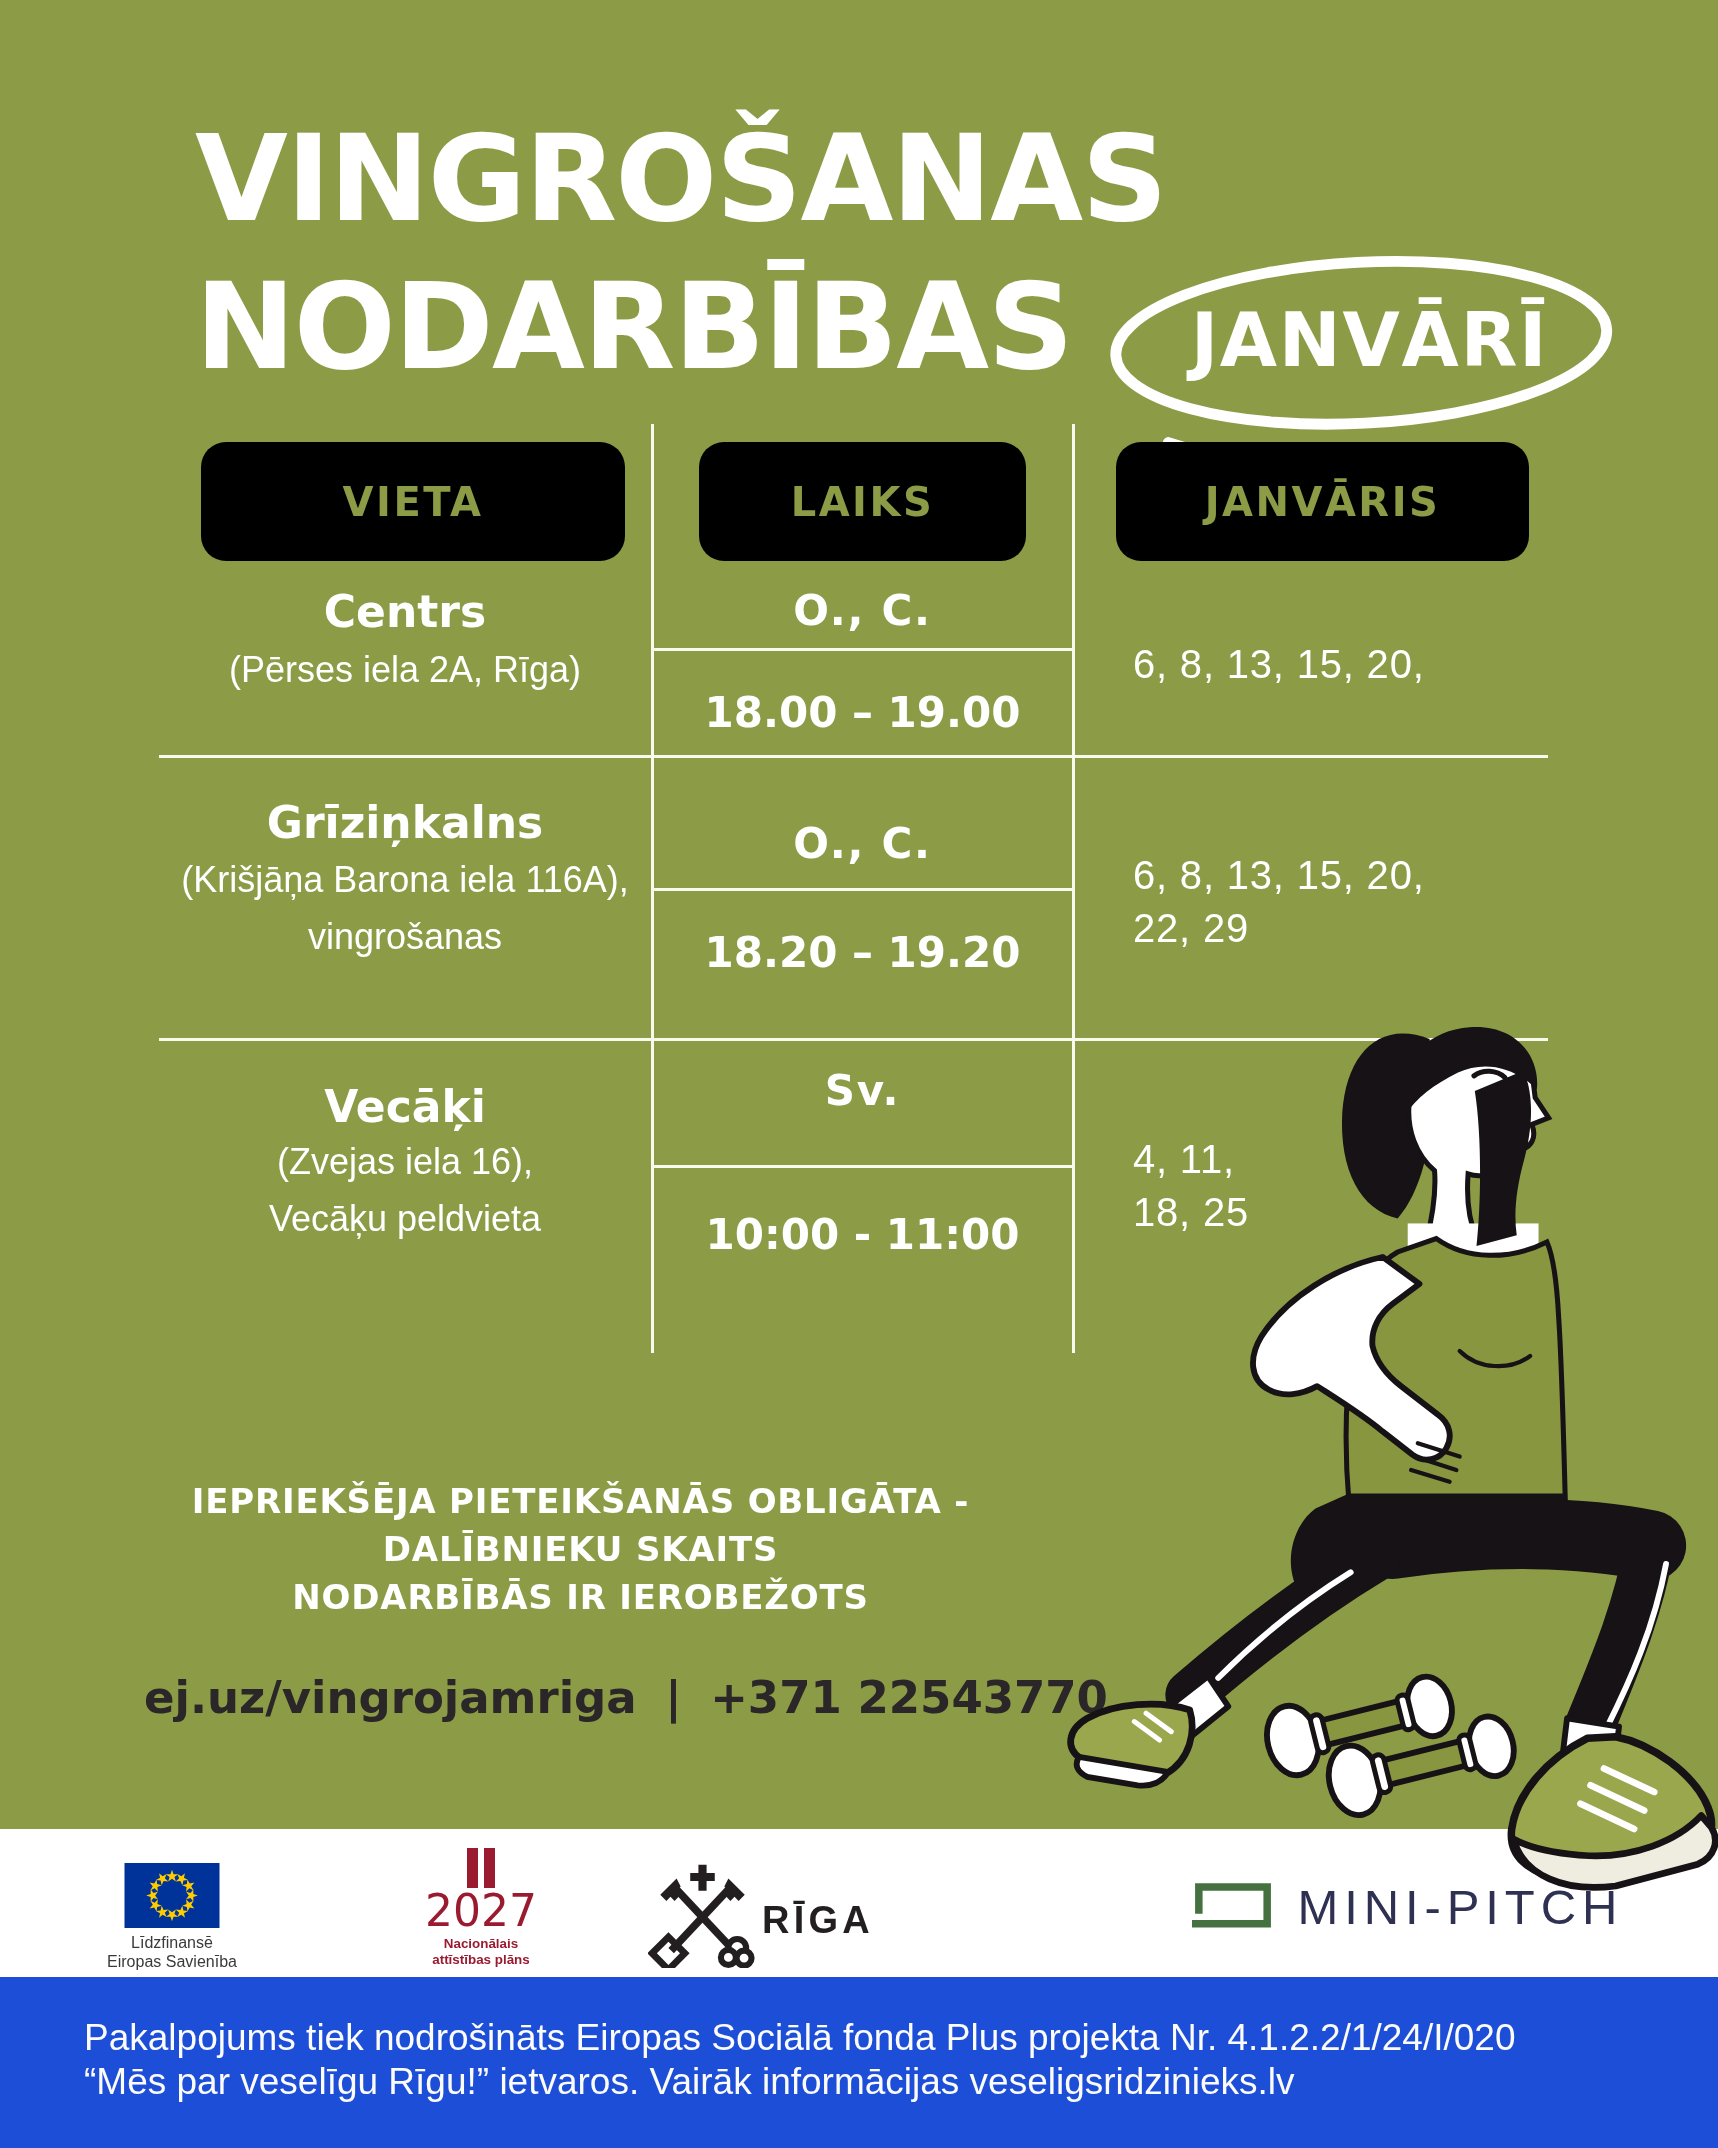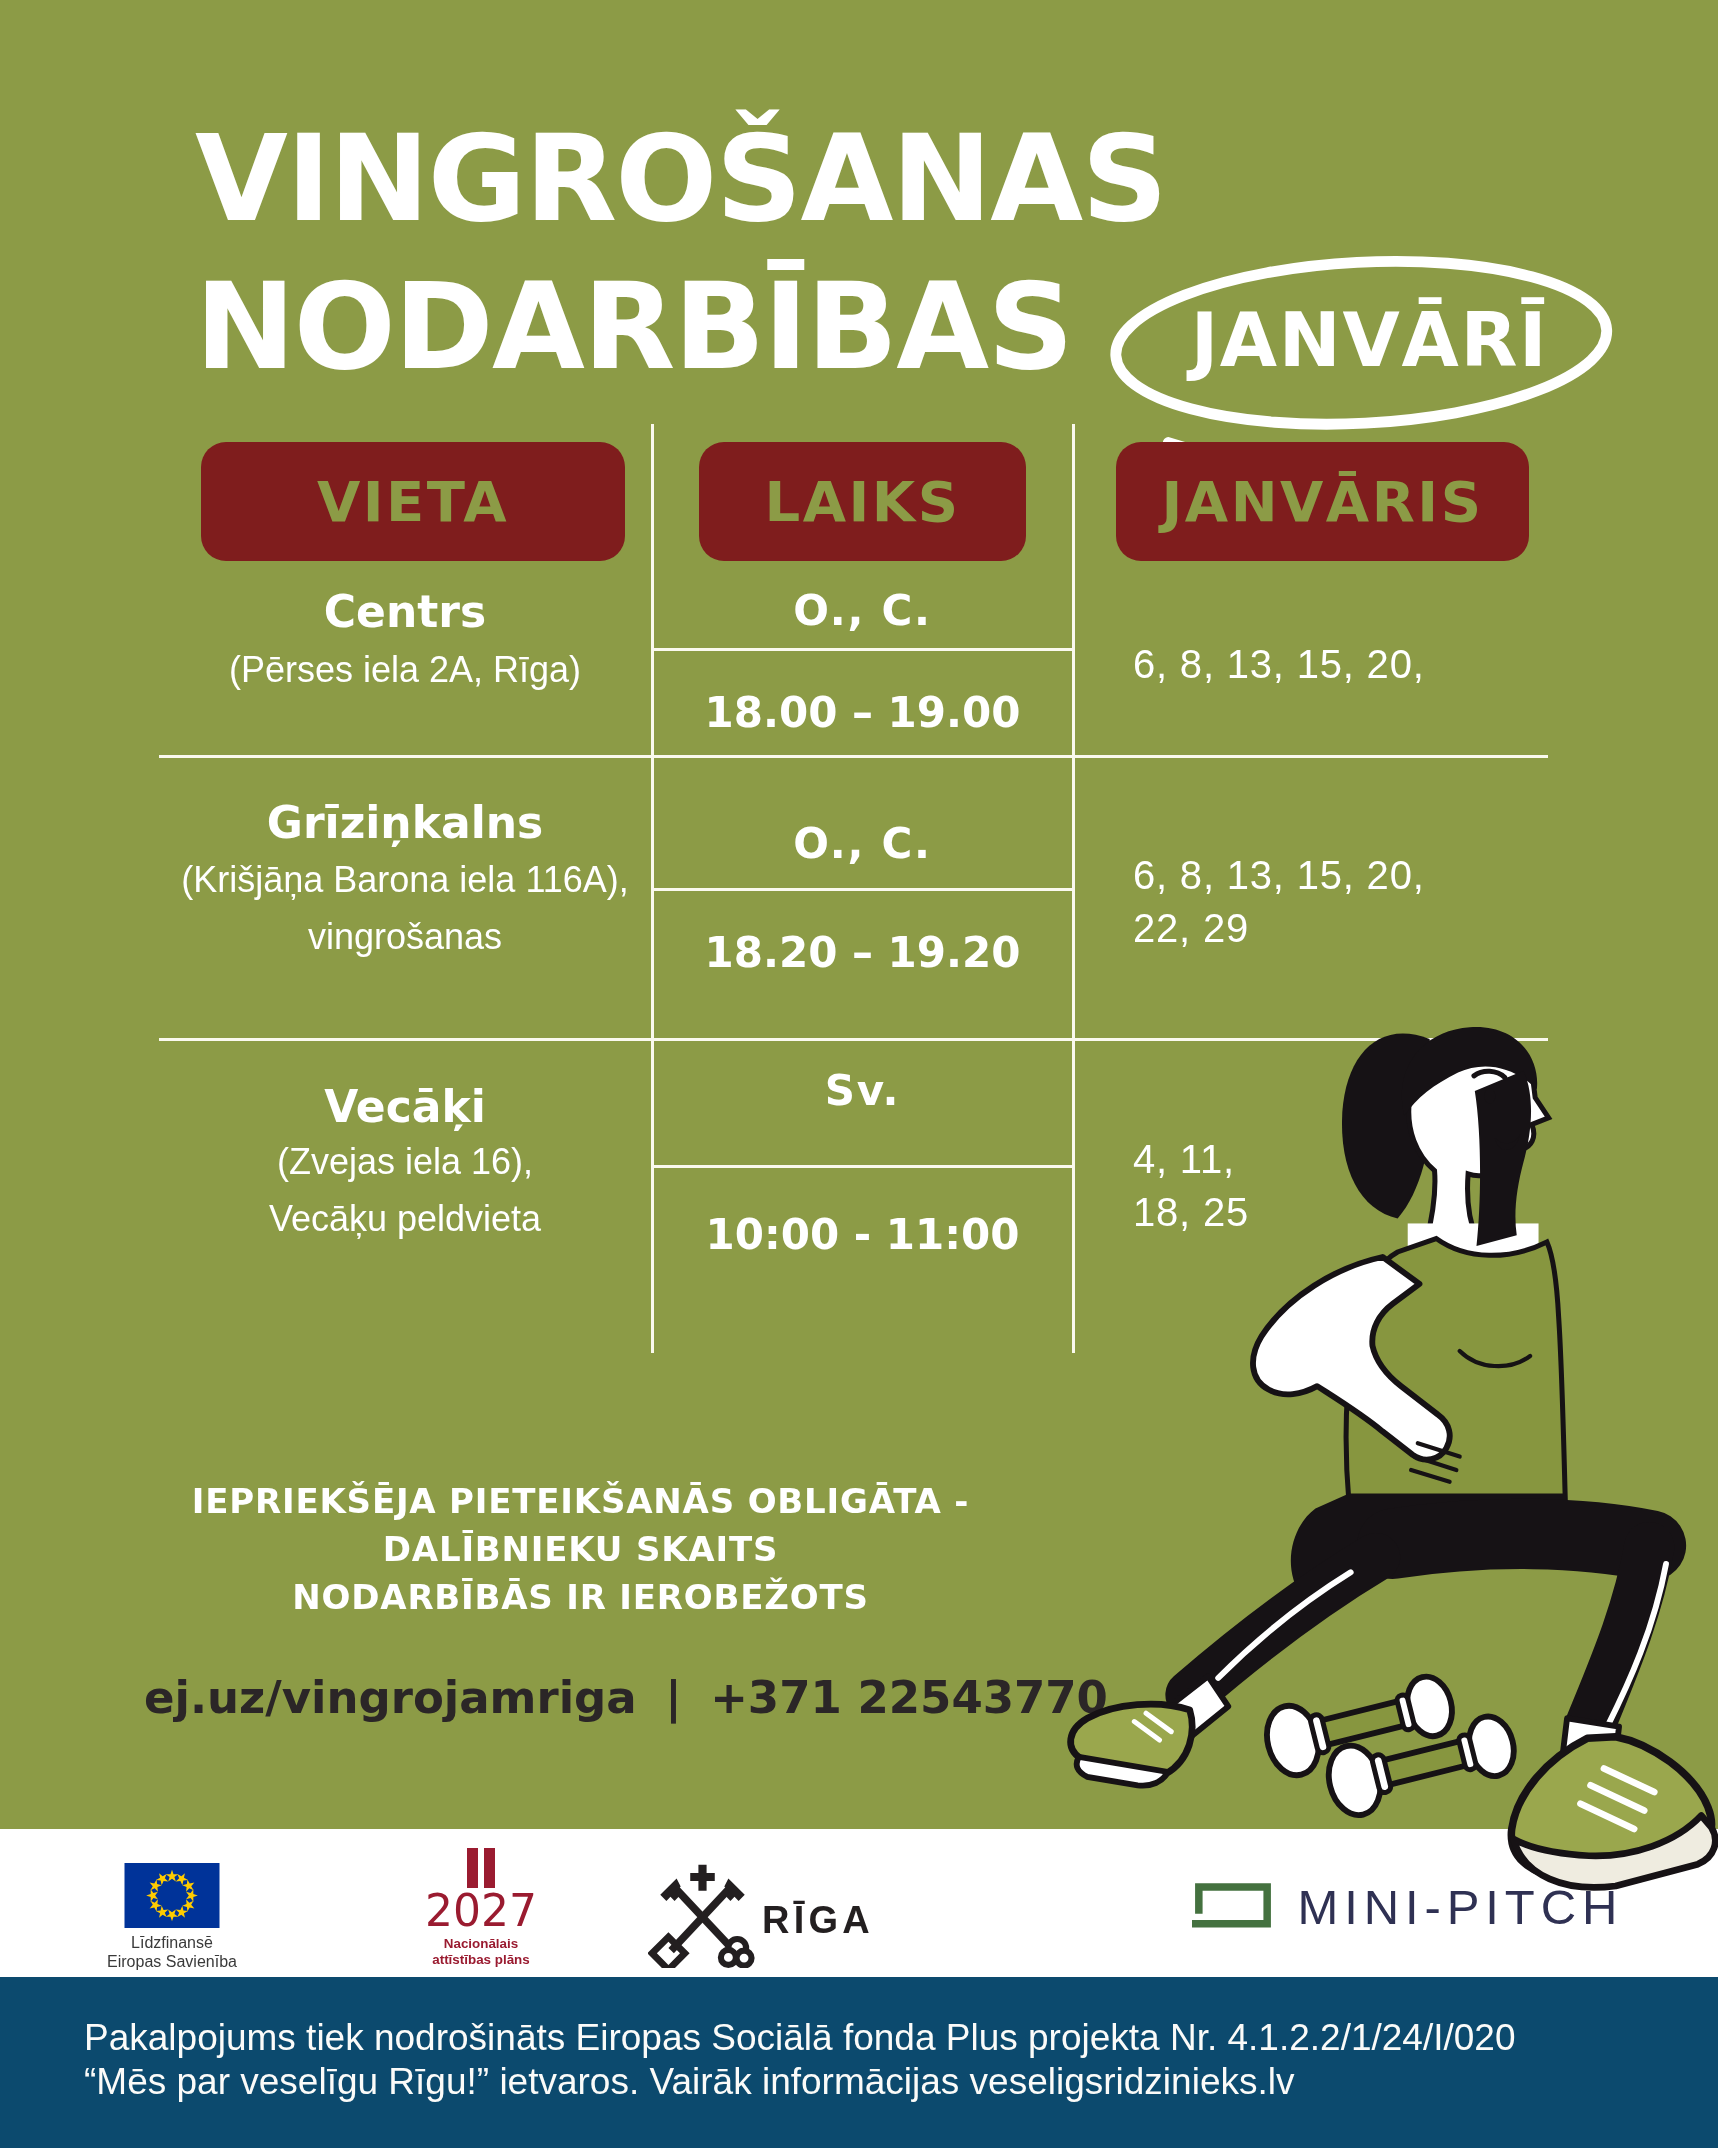--- a/index.html
+++ b/index.html
@@ -23,23 +23,23 @@
   
   .vline{position:absolute;top:424px;width:3.4px;height:929px;background:#FAF9EE;}
   .vline-a{left:651px;} .vline-b{left:1072px;}
   .hline{position:absolute;height:3.4px;background:#FAF9EE;}
   .sep-1{left:159px;top:755px;width:1389px;}
   .sep-2{left:159px;top:1038px;width:1389px;}
   .tline{left:653px;width:420px;}
   .tline-1{top:648px;} .tline-2{top:888px;} .tline-3{top:1165px;}
 
   
-  .hbox{position:absolute;top:442px;height:119px;background:#7f1d1d;border-radius:25px;
+  .hbox{position:absolute;top:442px;height:119px;background:#000000;border-radius:25px;
         display:flex;align-items:center;justify-content:center;
-        color:#8C9B46;font-family:"DejaVu Sans",sans-serif;font-weight:bold;font-size:56px;letter-spacing:2.5px;}
+        color:#8C9B46;font-family:"DejaVu Sans",sans-serif;font-weight:bold;font-size:40px;letter-spacing:2.5px;}
   .hbox-vieta{left:201px;width:424px;}
   .hbox-laiks{left:699px;width:327px;}
   .hbox-janvaris{left:1116px;width:413px;}
 
   
   .cell{position:absolute;color:#fff;white-space:nowrap;}
   .place{left:159px;width:492px;text-align:center;}
   .pname{font-family:"DejaVu Sans",sans-serif;font-weight:bold;font-size:44px;}
   .pdetail{font-size:36px;}
   .r1-name{top:586px;} .r1-d0{top:649px;}
@@ -73,21 +73,21 @@
   .nap-bars{display:flex;justify-content:center;gap:6.7px;}
   .nap-bar{width:11px;height:40px;background:#9A1B30;}
   .nap-year{font-family:"DejaVu Sans",sans-serif;font-weight:normal;font-size:44px;line-height:45px;}
   .nap-caption{font-size:13.4px;line-height:16px;margin-top:3.4px;font-weight:bold;}
   .riga-keys{position:absolute;left:648px;top:32px;}
   .riga-label{position:absolute;left:762px;top:70px;color:#231F20;font-size:38px;font-weight:bold;letter-spacing:4.2px;}
   .minipitch{position:absolute;left:1192px;top:50px;display:flex;align-items:center;gap:23.5px;}
   .minipitch-text{color:#2F3153;font-size:49px;letter-spacing:5.9px;font-weight:normal;}
 
   
-  .bottom-bar{position:absolute;left:0;top:1977px;width:1718px;height:171px;background:#0c4a6e;z-index:2;
+  .bottom-bar{position:absolute;left:0;top:1977px;width:1718px;height:171px;background:#1d4ed8;z-index:2;
               color:#FBFBF9;font-size:37px;line-height:44px;padding-top:39px;box-sizing:border-box;}
   .bottom-bar div{padding-left:84px;white-space:nowrap;}
 </style>
 </head>
 <body>
 
 <div class="poster">
 
   <div class="title title-1">VINGROŠANAS</div>
   <div class="title title-2">NODARBĪBAS</div>

